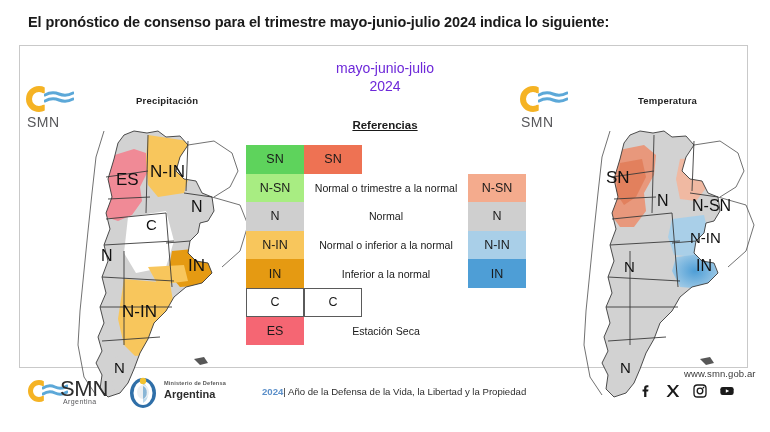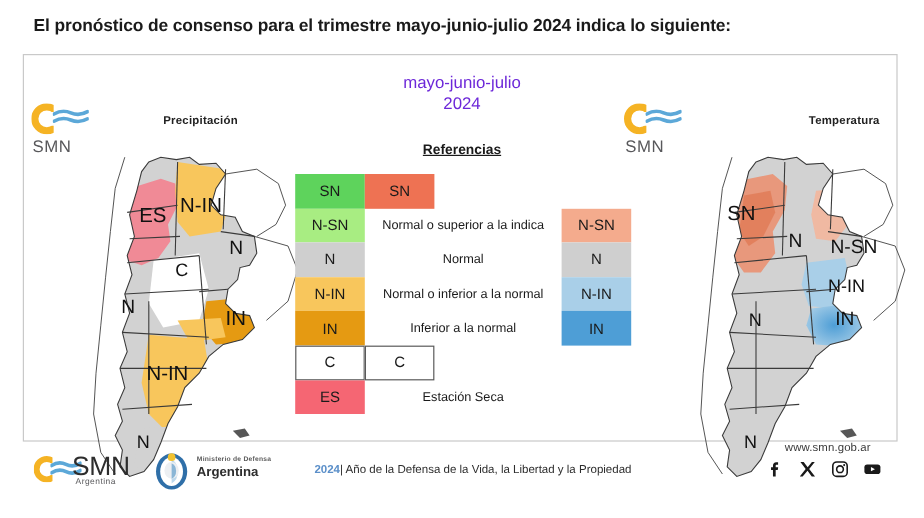--- a/index.html
+++ b/index.html
@@ -58,21 +58,21 @@
   
   .map-title {
     position: absolute;
     font-size: 9.5px;
     font-weight: bold;
     color: #222;
     letter-spacing: .2px;
     padding-left: 28px;
   }
   #map-title-pp { left: 88px;  top: 49px; }
-  #map-title-tt { left: 590px; top: 49px; margin-left: 36px; }
+  #map-title-tt { left: 590px; top: 49px; }
 
   
   .smn-logo { position: absolute; width: 58px; height: 52px; }
   #smn-left  { left: 6px;  top: 40px; }
   #smn-right { left: 500px; top: 40px; }
   .smn-mark { position: relative; width: 50px; height: 30px; }
   .smn-c {
     position: absolute; left: 0; top: 0;
     width: 26px; height: 26px; border-radius: 50%;
     border: 6px solid #f5b324;
@@ -172,21 +172,21 @@
   #mindef-text2 {
     position: absolute; left: 36px; top: 11px;
     font-size: 11px; font-weight: bold; color: #2d2d2d;
   }
 
   #slogan { position: absolute; left: 262px; top: 18px; font-size: 9.6px; color: #2d2d2d; }
   #slogan .yr { color: #5b8fc9; font-weight: bold; }
   #slogan .bar { color: #2d2d2d; }
 
   #site-url {
-    position: absolute; left: 654px; top: 368px;
+    position: absolute; left: 684px; top: 368px;
     font-size: 9.5px; color: #3a3a3a; letter-spacing: .1px;
   }
   #socials {
     position: absolute; left: 638px; top: 383px;
     display: flex; gap: 11px; align-items: center;
   }
   .soc { width: 16px; height: 16px; display: block; }
 </style>
 </head>
 <body>
@@ -379,21 +379,21 @@
     </svg>
 
     <div id="ref-title">Referencias</div>
     <div id="legend">
         <div class="legend-row">
           <div class="sw" style="background: rgb(94, 211, 92); color: rgb(26, 26, 26);">SN</div>
           <div class="sw" style="background: rgb(238, 114, 83); color: rgb(26, 26, 26);">SN</div>
         </div>
         <div class="legend-row">
           <div class="sw" style="background: rgb(168, 237, 130); color: rgb(26, 26, 26);">N-SN</div>
-          <div class="legend-desc">Normal o superior a la indica</div>
+          <div class="legend-desc">Normal o trimestre a la normal</div>
           <div class="sw" style="background: rgb(244, 171, 141); color: rgb(26, 26, 26);">N-SN</div>
         </div>
         <div class="legend-row">
           <div class="sw" style="background: rgb(207, 207, 207); color: rgb(26, 26, 26);">N</div>
           <div class="legend-desc">Normal</div>
           <div class="sw" style="background: rgb(207, 207, 207); color: rgb(26, 26, 26);">N</div>
         </div>
         <div class="legend-row">
           <div class="sw" style="background: rgb(248, 198, 92); color: rgb(26, 26, 26);">N-IN</div>
           <div class="legend-desc">Normal o inferior a la normal</div>

